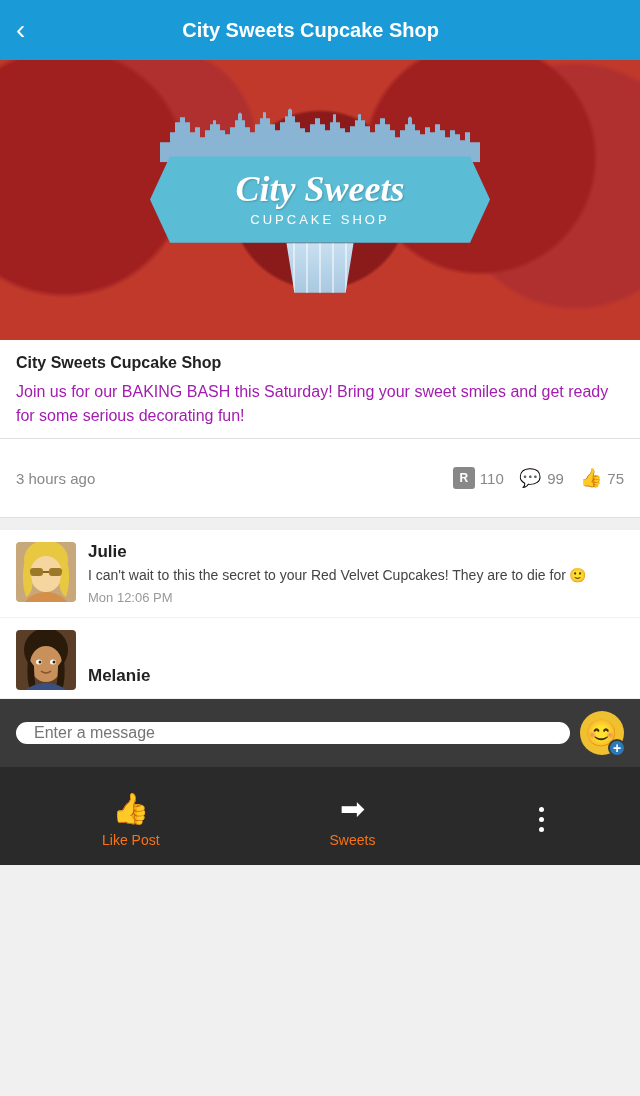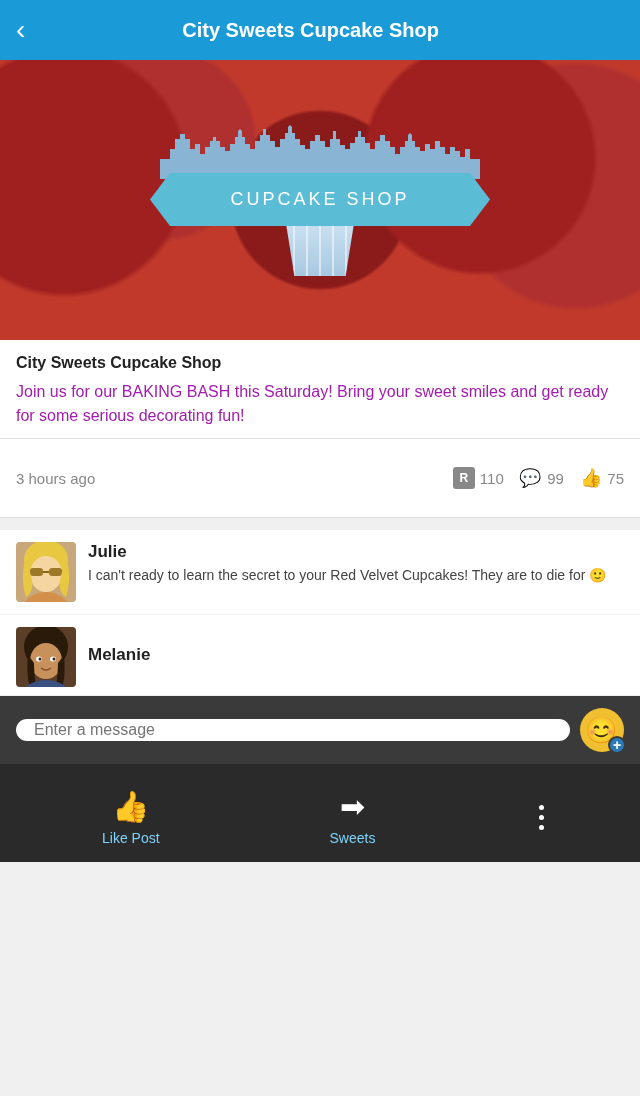--- a/index.html
+++ b/index.html
@@ -85,21 +85,21 @@
     .banner-text-main {
       font-family: 'Georgia', serif;
       font-size: 36px;
       font-style: italic;
       color: white;
       font-weight: bold;
       text-shadow: 1px 1px 2px rgba(0,0,0,0.2);
       line-height: 1.1;
     }
     .banner-text-sub {
-      font-size: 18px;
+      font-size: 13px;
       color: white;
       letter-spacing: 3px;
       text-transform: uppercase;
       margin-top: 2px;
     }
 
     
     .post-content {
       background: white;
       padding: 14px 16px 10px;
@@ -196,21 +196,21 @@
     }
     .comment-time {
       font-size: 13px;
       color: #999;
       margin-top: 4px;
     }
 
     
     .comment-item-partial {
       display: flex;
-      align-items: center;
+      align-items: flex-end;
       padding: 12px 16px 8px;
       border-bottom: 1px solid #f0f0f0;
     }
 
     
     .message-bar {
       background: #3a3a3a;
       padding: 12px 16px;
       display: flex;
       align-items: center;
@@ -277,21 +277,21 @@
       gap: 6px;
       cursor: pointer;
       min-width: 90px;
     }
     .toolbar-icon {
       font-size: 30px;
       color: white;
     }
     .toolbar-label {
       font-size: 14px;
-      color: #7dd3fc;
+      color: #f97316;
     }
     .toolbar-more {
       display: flex;
       flex-direction: column;
       gap: 5px;
       cursor: pointer;
       padding: 10px;
     }
     .more-dot {
       width: 5px;
@@ -318,20 +318,21 @@
   <div class="cupcake-bg"></div>
   <div class="logo-overlay">
     
     <svg class="skyline" viewBox="0 0 320 60" xmlns="http://www.w3.org/2000/svg">
       <path fill="#8ab4d4" d="
         M0,60 L0,40 L10,40 L10,30 L15,30 L15,20 L20,20 L20,15 L25,15 L25,20 L30,20 L30,30 L35,30 L35,25 L40,25 L40,35 L45,35 L45,28 L50,28 L50,22 L53,22 L53,18 L56,18 L56,22 L60,22 L60,28 L65,28 L65,32 L70,32 L70,25 L75,25 L75,18 L78,18 L78,12 L80,10 L82,12 L82,18 L85,18 L85,25 L90,25 L90,30 L95,30 L95,22 L100,22 L100,16 L103,16 L103,10 L106,10 L106,16 L110,16 L110,22 L115,22 L115,28 L120,28 L120,20 L125,20 L125,14 L128,14 L128,8 L130,6 L132,8 L132,14 L135,14 L135,20 L140,20 L140,26 L145,26 L145,30 L150,30 L150,22 L155,22 L155,16 L160,16 L160,22 L165,22 L165,28 L170,28 L170,20 L173,20 L173,12 L176,12 L176,20 L180,20 L180,26 L185,26 L185,30 L190,30 L190,24 L195,24 L195,18 L198,18 L198,12 L201,12 L201,18 L205,18 L205,24 L210,24 L210,30 L215,30 L215,22 L220,22 L220,16 L225,16 L225,22 L230,22 L230,28 L235,28 L235,35 L240,35 L240,28 L245,28 L245,22 L248,22 L248,16 L250,14 L252,16 L252,22 L255,22 L255,28 L260,28 L260,32 L265,32 L265,25 L270,25 L270,30 L275,30 L275,22 L280,22 L280,28 L285,28 L285,35 L290,35 L290,28 L295,28 L295,32 L300,32 L300,38 L305,38 L305,30 L310,30 L310,40 L320,40 L320,60 Z
       "></path>
     </svg>
     
     <div class="banner-ribbon">
+      <div class="banner-text-main">City Sweets</div>
       <div class="banner-text-sub">CUPCAKE SHOP</div>
     </div>
     
     <div style="width:100px;height:55px;margin:0 auto;position:relative;">
       <div style="
         width:80px;height:50px;
         background:linear-gradient(180deg,#c8dff0 0%,#a8c8e0 100%);
         margin:0 auto;
         clip-path:polygon(8% 0%,92% 0%,82% 100%,18% 100%);
         display:flex;
@@ -390,21 +391,22 @@
         <line x1="46" y1="29" x2="49" y2="29" stroke="#8b6914" stroke-width="1.5"></line>
 
         <ellipse cx="30" cy="65" rx="22" ry="15" fill="#d4904a"></ellipse>
 
         <path d="M8,22 Q5,40 10,55 Q18,50 16,38 Q13,30 14,22 Z" fill="#e8c840"></path>
         <path d="M52,22 Q55,40 50,55 Q42,50 44,38 Q47,30 46,22 Z" fill="#e8c840"></path>
       </svg>
     </div>
     <div class="comment-body">
       <div class="comment-name">Julie</div>
-      <div class="comment-text">I can't ready to learn the secret to your Red Velvet Cupcakes!  They are to die for 🙂</div>
+      <div class="comment-text">I can't wait to this the secret to your Red Velvet Cupcakes!  They are to die for 🙂</div>
+      <div class="comment-time">Mon 12:06 PM</div>
     </div>
   </div>
 
   <div class="comment-item-partial">
     <div class="comment-avatar">
       
       <svg width="60" height="60" viewBox="0 0 60 60" xmlns="http://www.w3.org/2000/svg">
         <rect width="60" height="60" fill="#5a3e28"></rect>
 
         <ellipse cx="30" cy="20" rx="22" ry="22" fill="#2a1a0a"></ellipse>

